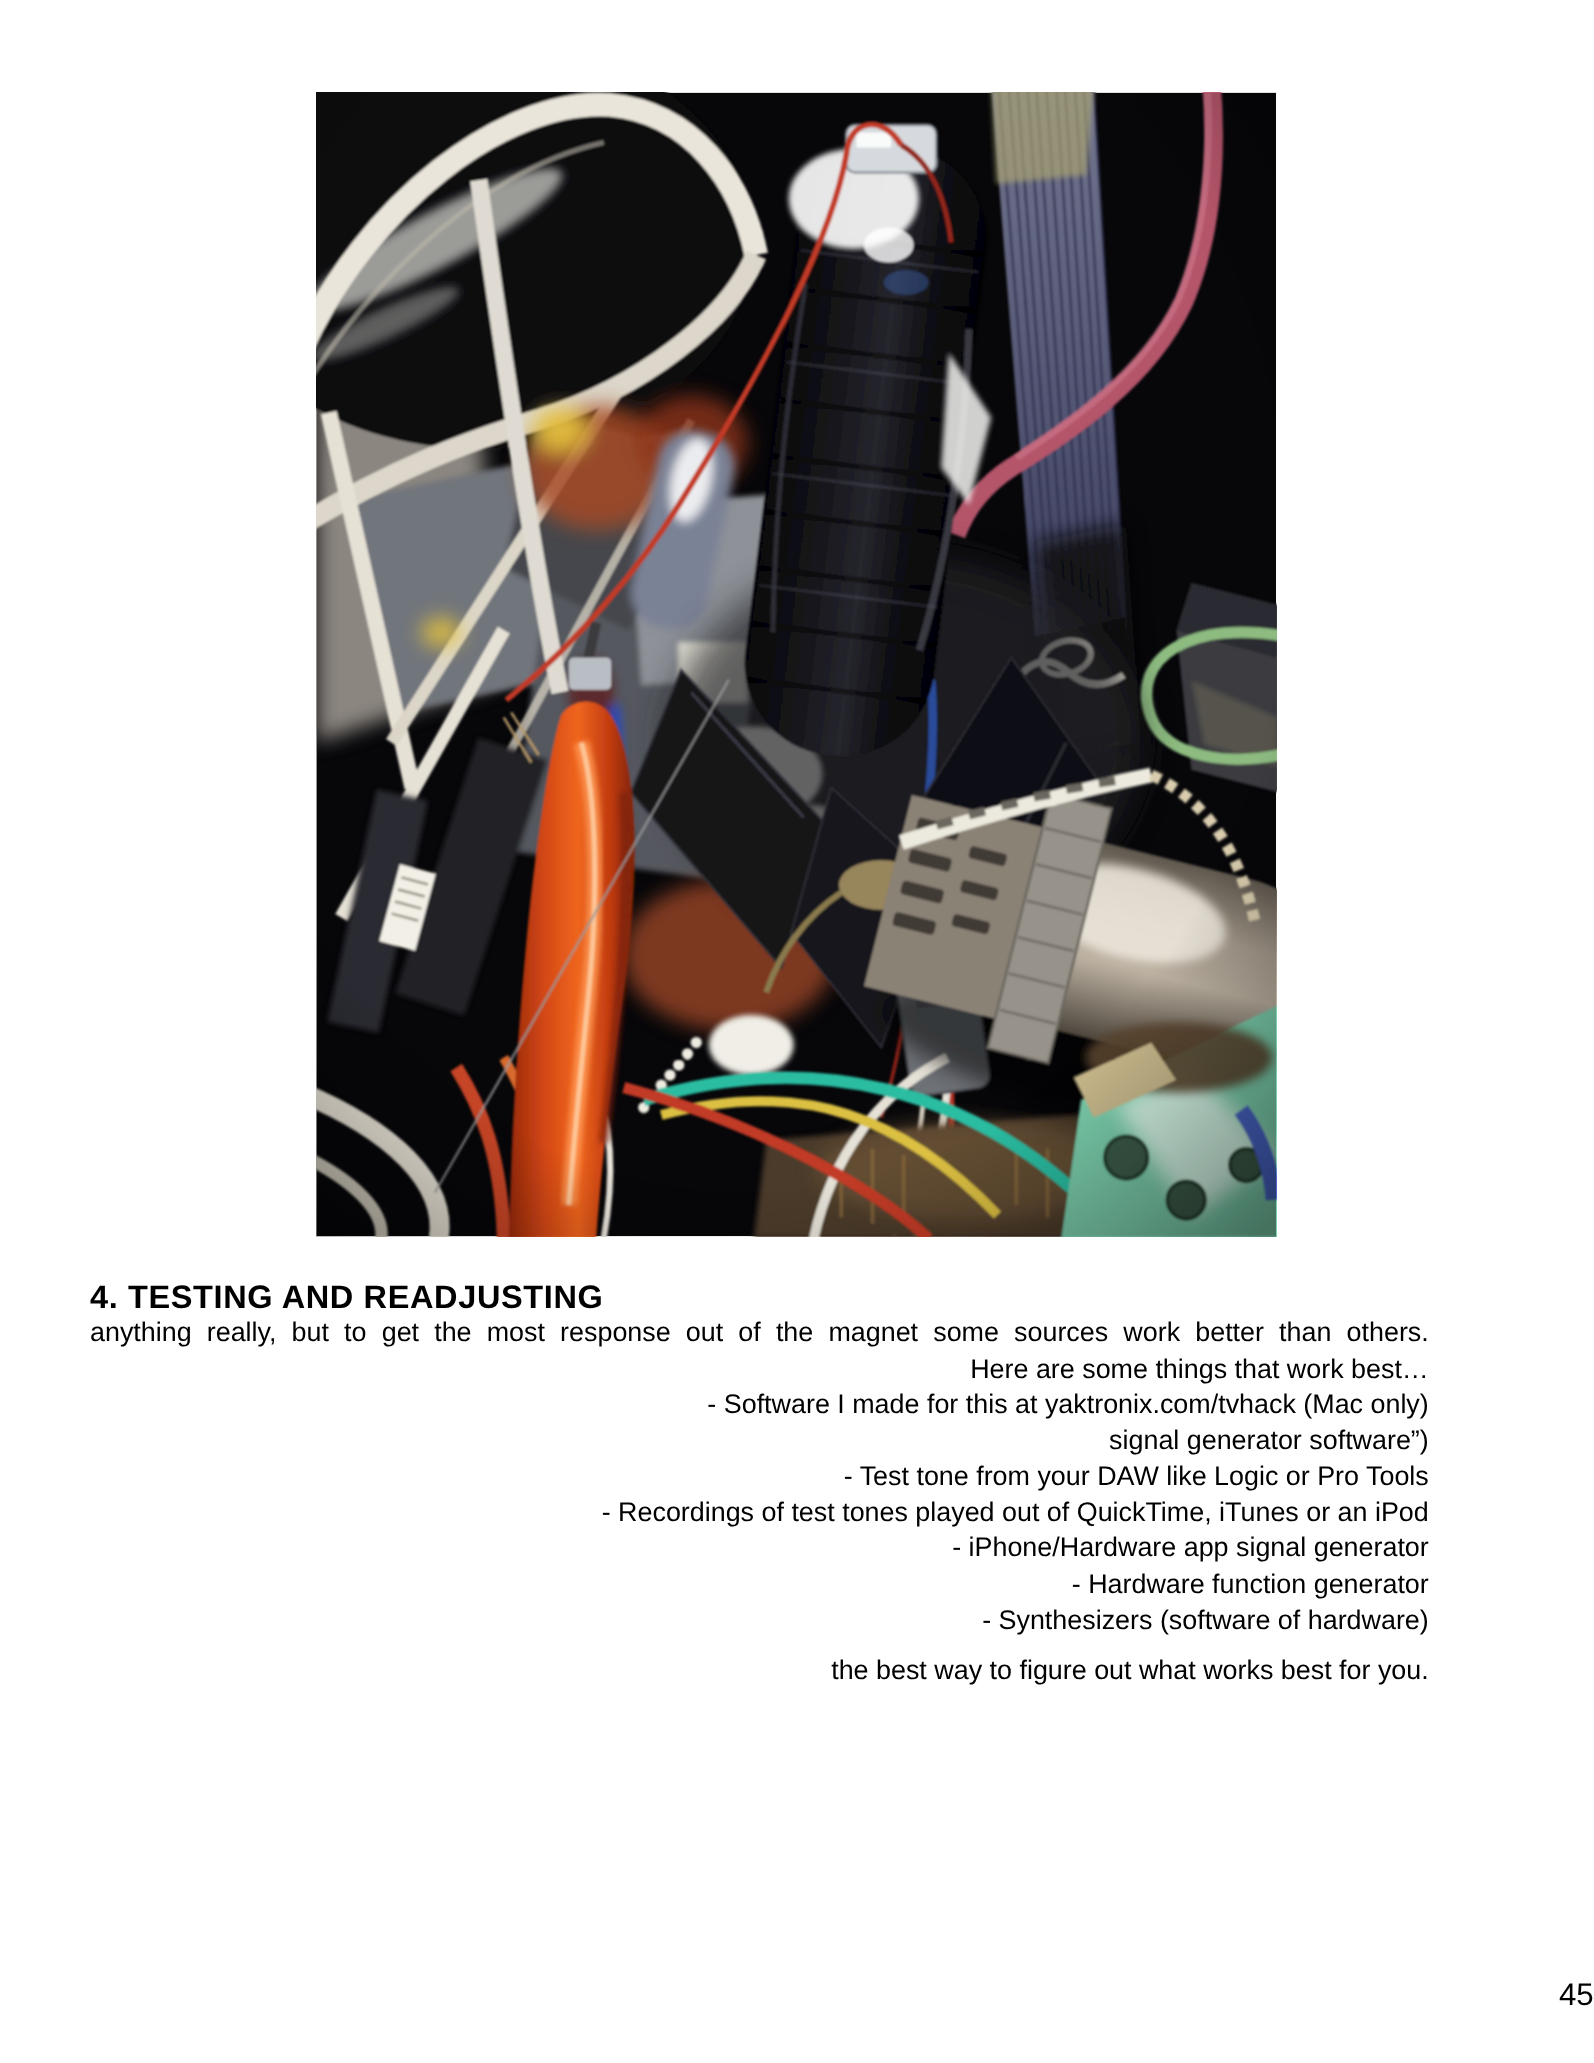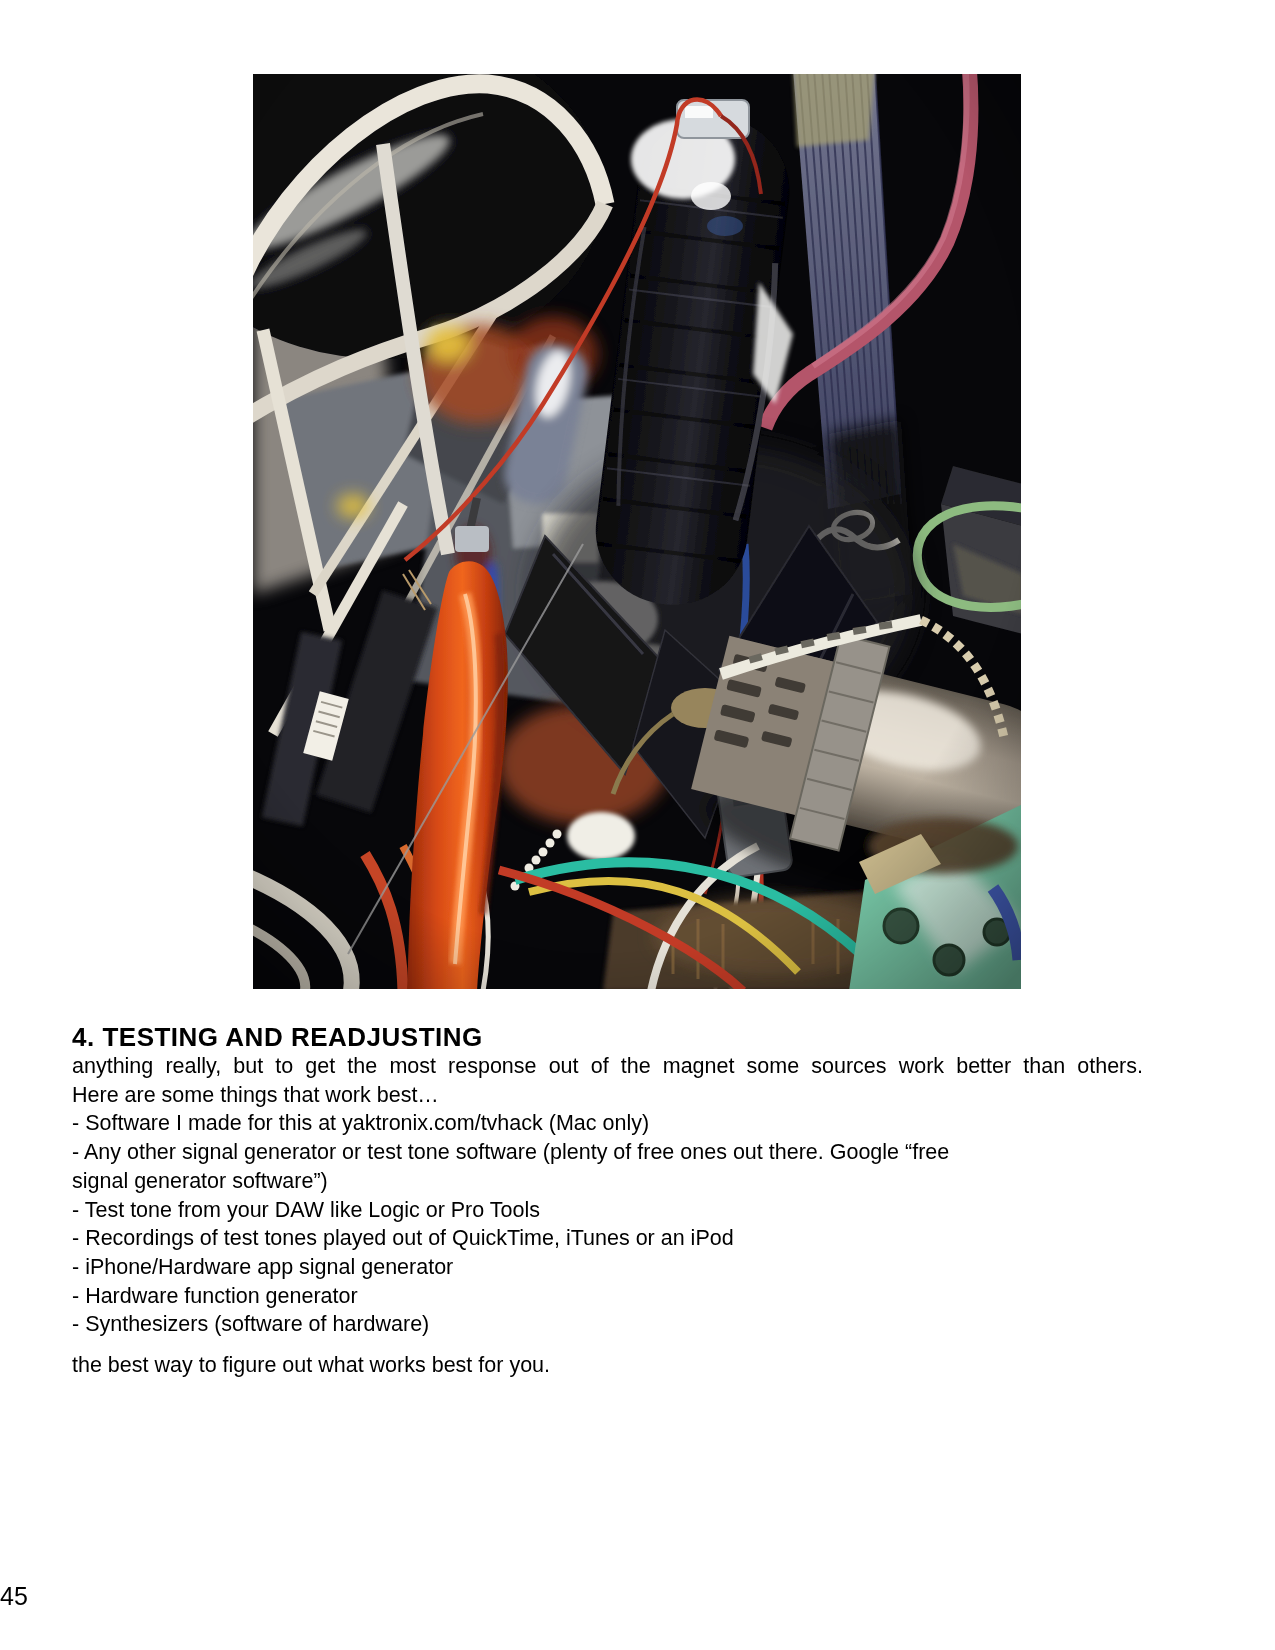--- a/index.html
+++ b/index.html
@@ -2,25 +2,25 @@
 <html style="--orange-clip: #e8551c; --orange-clip-highlight: #ff9a55; --pink-cable: #b4546a; --green-wire: #8dbb80; --teal-wire: #2bbda2; --yellow-wire: #dcc043; --red-wire: #c23a27; --ribbon-cable: #565a7c; --circuit-board: #7bcfad; --tape-black: #121216; --tube-grey: #a89d8f; --white-cable: #eae5da;"><head>
 <meta charset="utf-8">
 <style>
   html,body{margin:0;padding:0;background:#ffffff;}
   .page{position:relative;width:1275px;height:1650px;background:#ffffff;overflow:hidden;
         font-family:"Liberation Sans", sans-serif;color:#000;border-radius:29px;}
   .photo-wrap{position:absolute;left:253px;top:74px;width:768px;height:915px;overflow:hidden;}
   .photo-wrap svg{display:block;}
   .text-col{position:absolute;left:72px;top:1022px;width:1071px;}
   h1.sec{font-size:26px;line-height:30px;font-weight:bold;letter-spacing:.5px;margin:0;}
-  .line{font-size:21.5px;line-height:28.7px;white-space:normal;}
+  .line{font-size:21.5px;line-height:28.7px;white-space:normal;text-align:right;}
   .stretch{text-align:justify;text-align-last:justify;}
   .note{margin-top:12px;}
   .b{font-weight:bold;}
-  .pagenum{position:absolute;left:0;right:0;top:1582px;text-align:left;font-size:25px;line-height:28px;}
+  .pagenum{position:absolute;left:0;right:0;top:1582px;text-align:right;font-size:25px;line-height:28px;}
 </style>
 </head>
 <body>
 
 <div class="page">
 
   <div class="photo-wrap">
     <svg width="768" height="915" viewBox="0 0 768 915" xmlns="http://www.w3.org/2000/svg">
       <defs>
         <filter id="b2" x="-30%" y="-30%" width="160%" height="160%">
@@ -355,21 +355,20 @@
     </svg>
   </div>
 
   <div class="text-col">
     <h1 class="sec">4. TESTING AND READJUSTING</h1>
 
     <div class="line stretch">anything really, but to get the most response out of the magnet some sources work better than others.</div>
     <div class="line">Here are some things that work best…</div>
 
     <div class="line">- Software I made for this at yaktronix.com/tvhack (Mac only)</div>
-    <div class="line">- Any other signal generator or test tone software (plenty of free ones out there. Google “free</div>
     <div class="line">signal generator software”)</div>
     <div class="line">- Test tone from your DAW like Logic or Pro Tools</div>
     <div class="line">- Recordings of test tones played out of QuickTime, iTunes or an iPod</div>
     <div class="line">- iPhone/Hardware app signal generator</div>
     <div class="line">- Hardware function generator</div>
     <div class="line">- Synthesizers (software of hardware)</div>
 
     <div class="note">
       <div class="line">the best way to figure out what works best for you.</div>
     </div>

